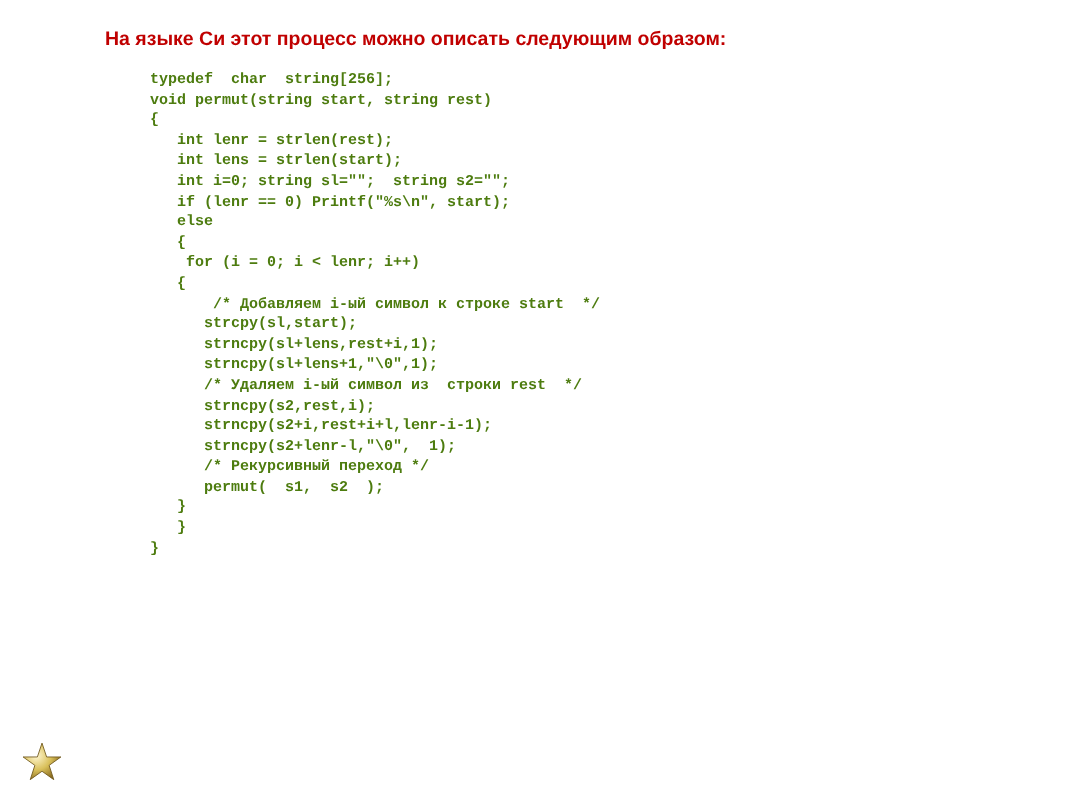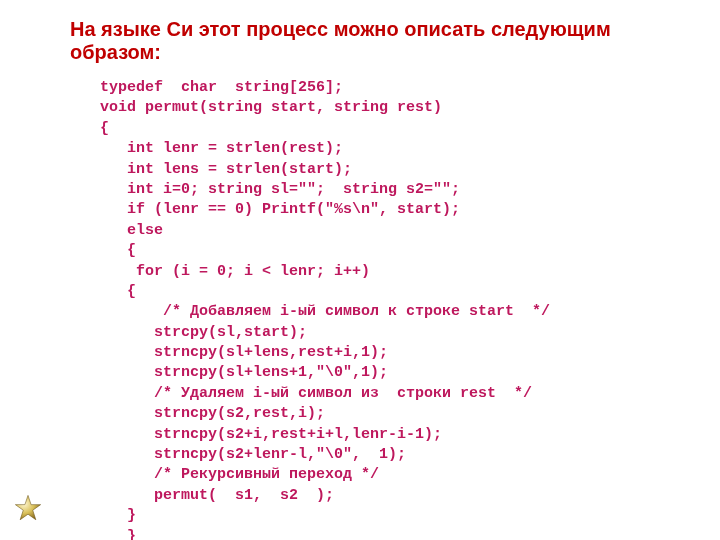--- a/index.html
+++ b/index.html
@@ -6,28 +6,28 @@
     html, body { width: 720px; height: 540px; }
     body {
       background: #ffffff;
       font-family: Arial, sans-serif;
       padding: 18px 20px 20px 70px;
       position: relative;
     }
     .heading {
       color: #c00000;
       font-weight: bold;
-      font-size: 20px;
+      font-size: 13px;
       margin-bottom: 14px;
     }
     .code {
       font-family: "Courier New", Courier, monospace;
-      font-size: 15px;
+      font-size: 10px;
       font-weight: bold;
-      color: #be185d;
+      color: #4d7c0f;
       line-height: 1.36;
       white-space: pre;
       margin-left: 30px;
     }
     .star {
       position: absolute;
       left: 14px;
       bottom: 18px;
       width: 28px;
       height: 28px;

